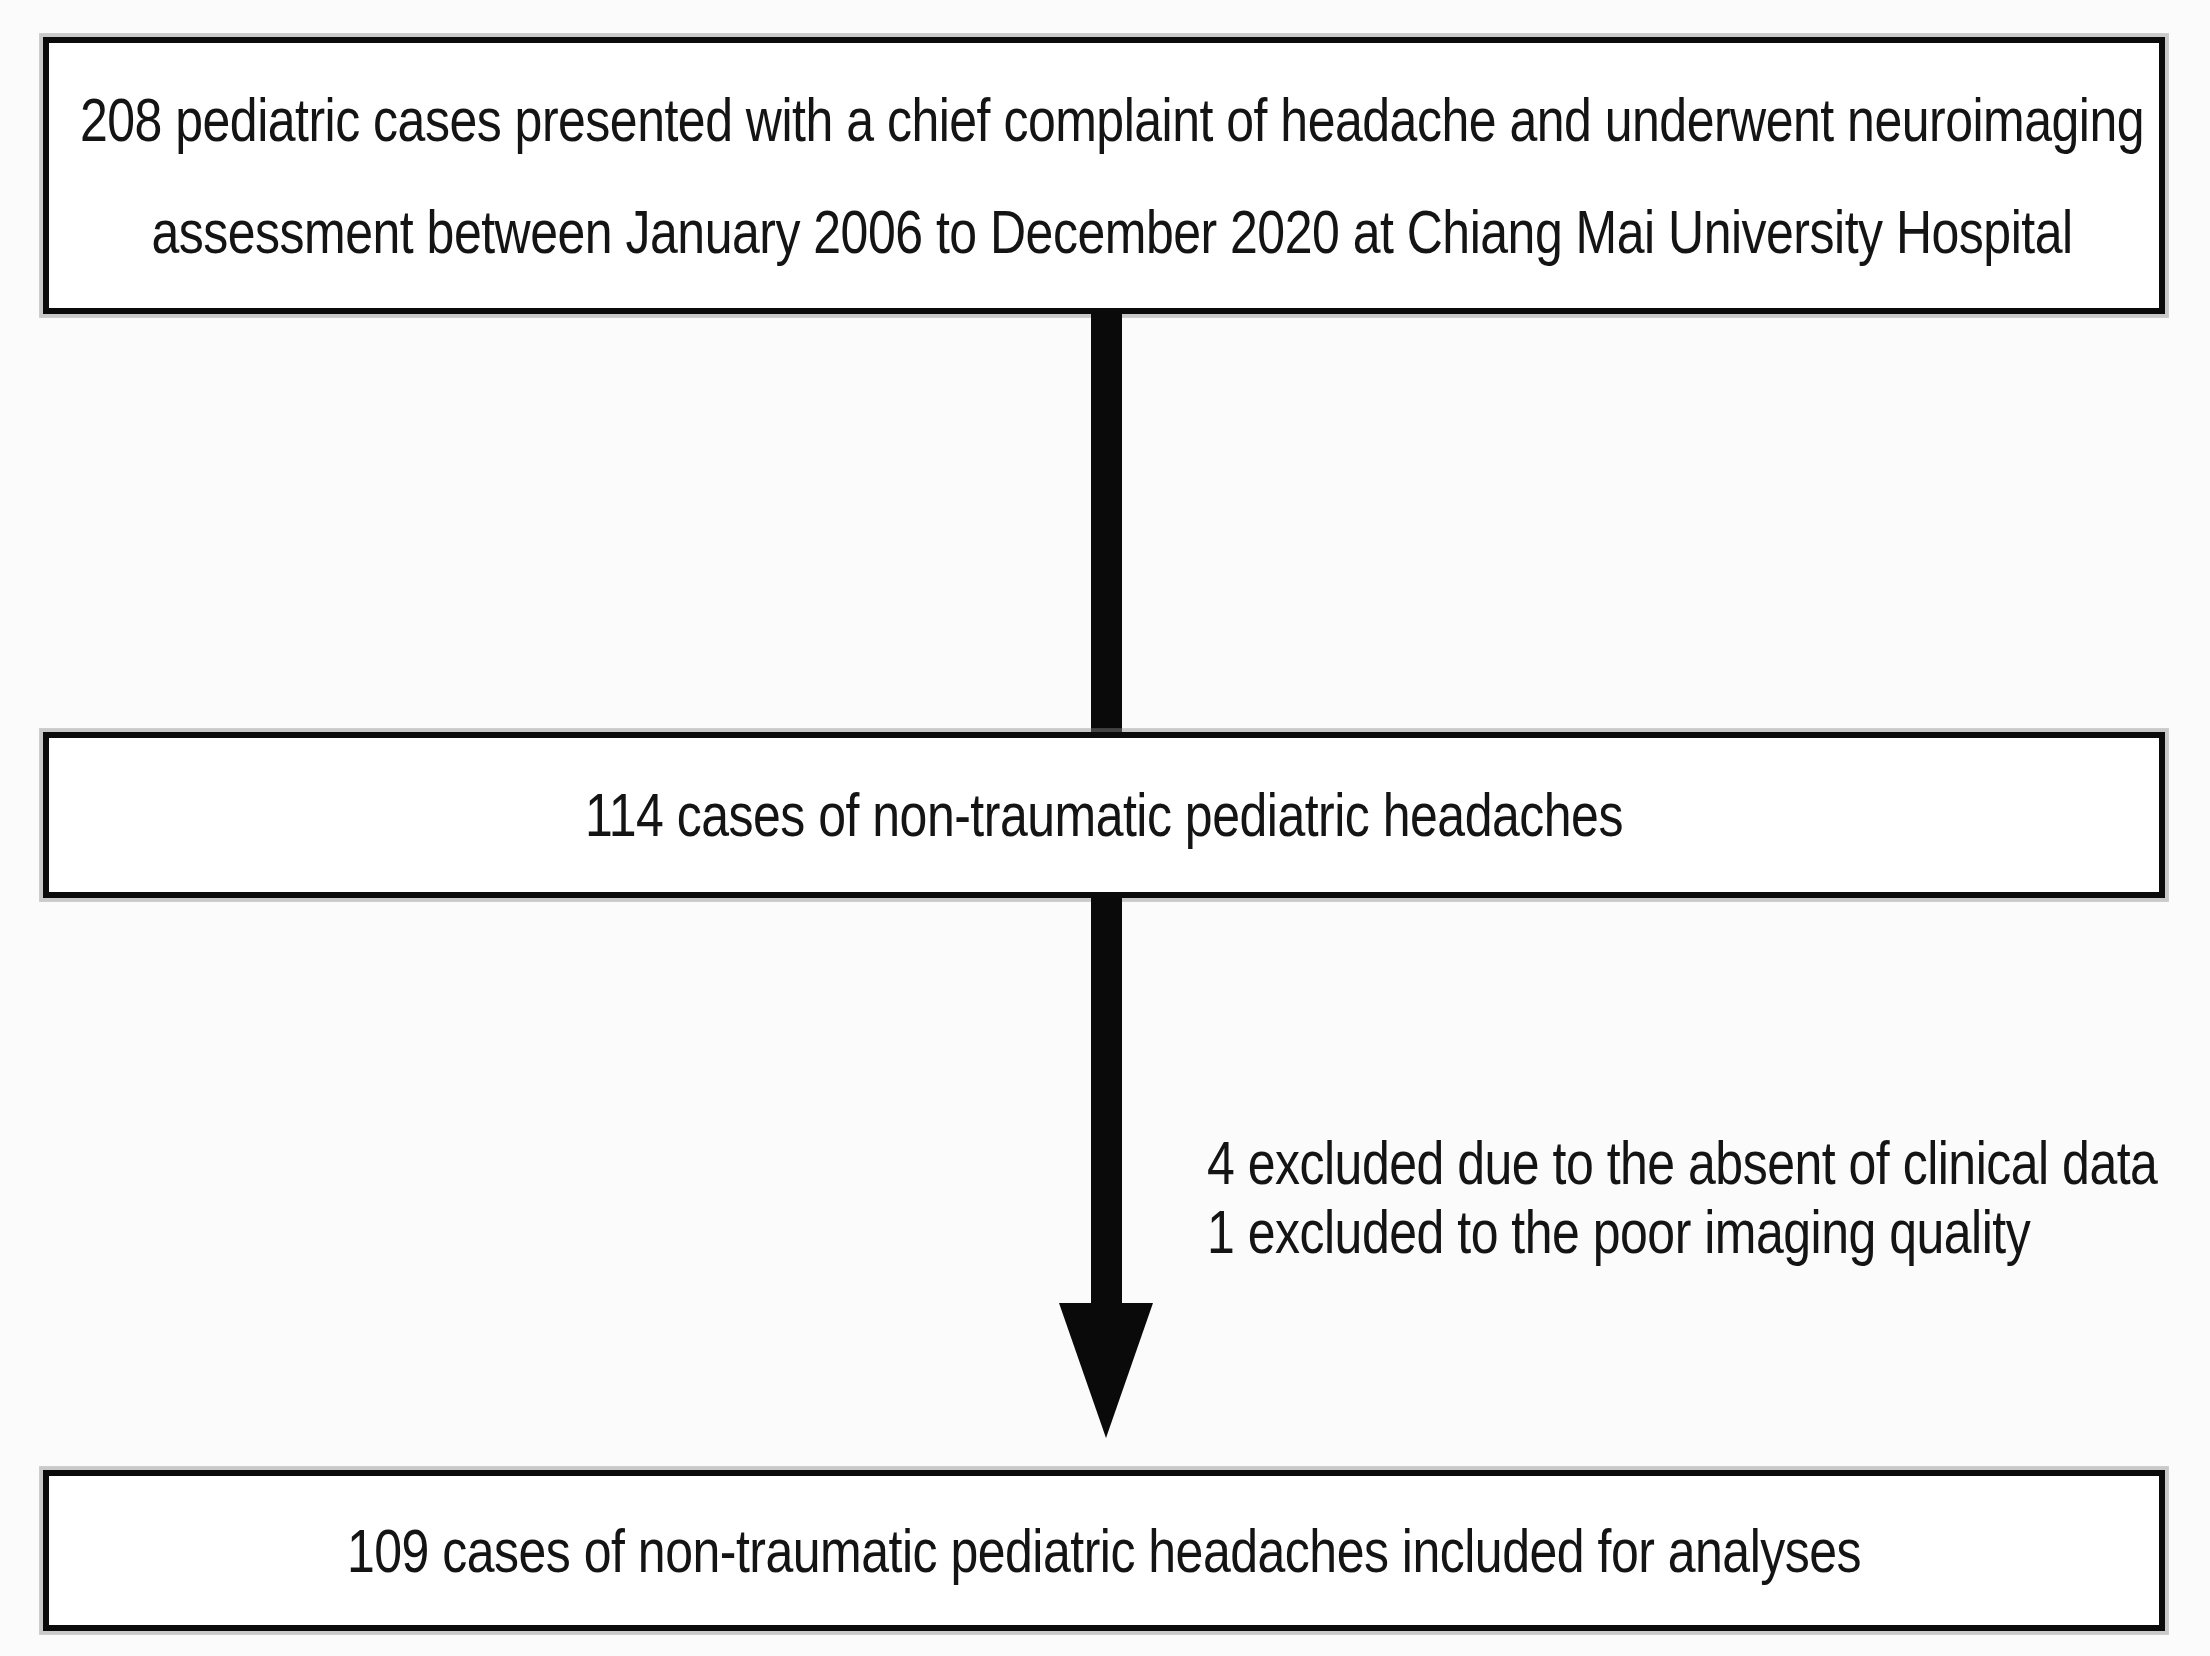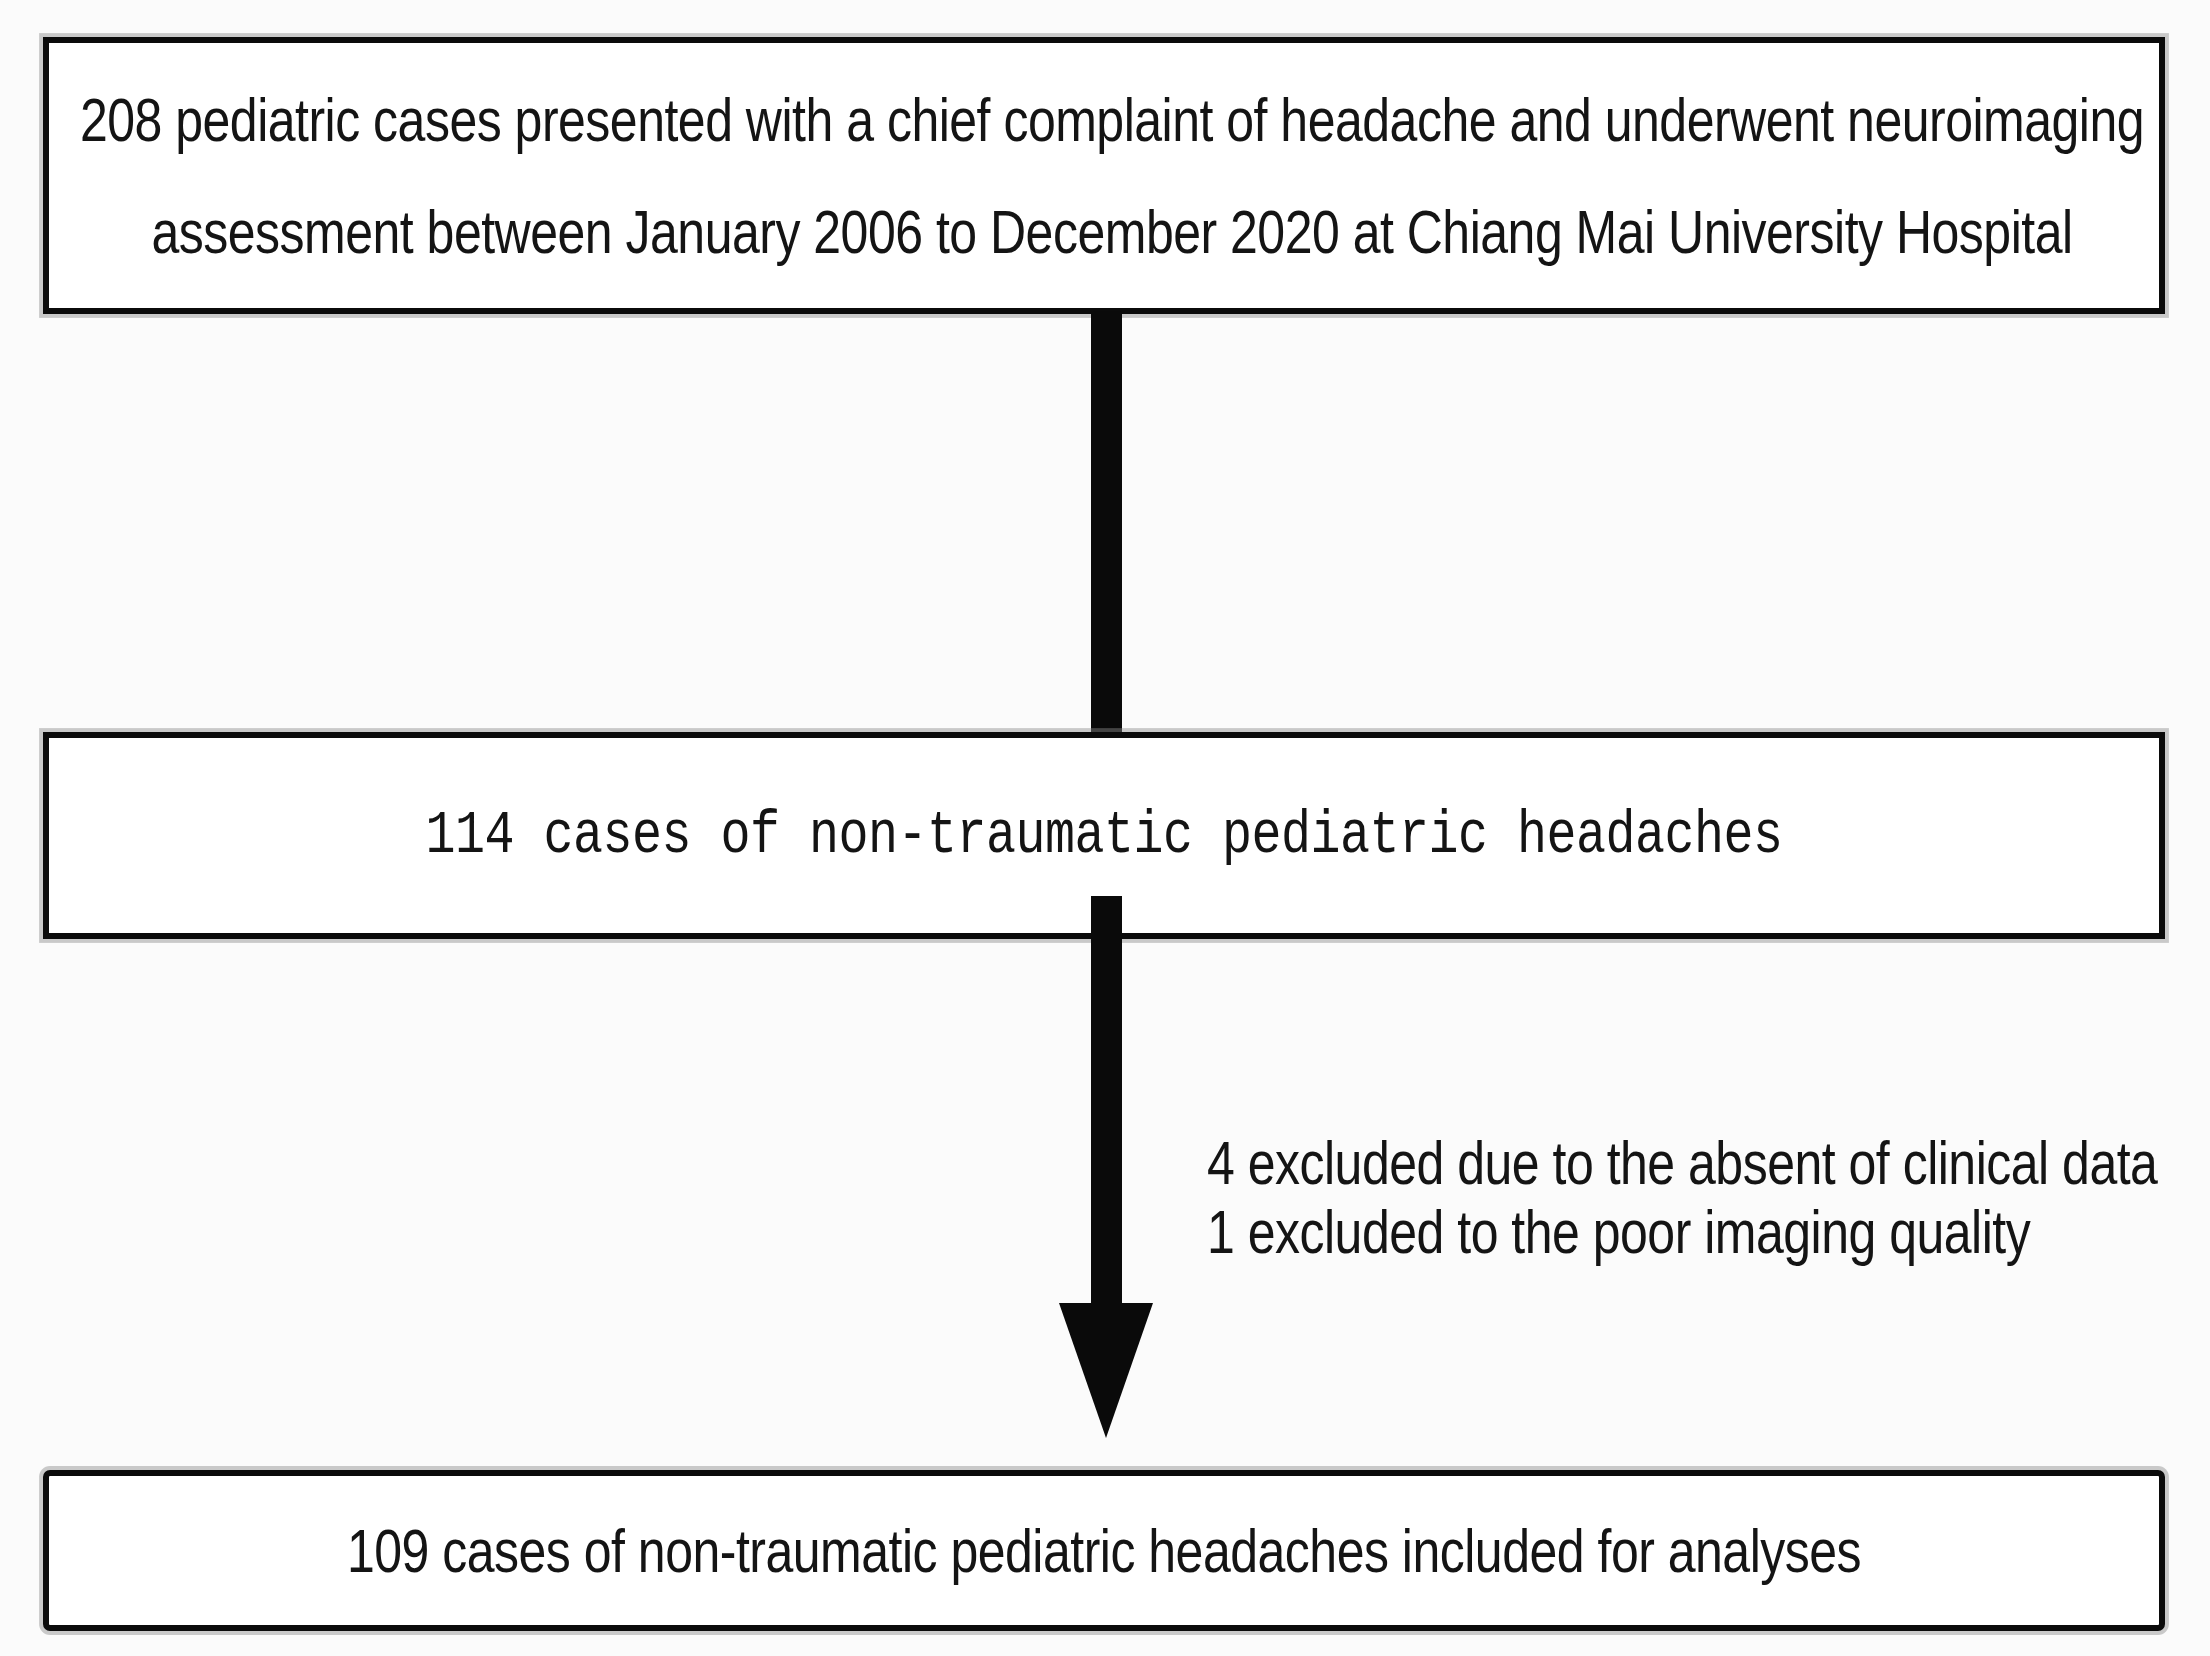--- a/index.html
+++ b/index.html
@@ -34,27 +34,25 @@
     text-align: center;
   }
   .box-initial {
     top: 37px;
     height: 277px;
     gap: 50px;
     padding-left: 16px;
   }
   .box-middle {
     top: 732px;
-    height: 207px;
-    font-family: Liberation Mono, monospace;
+    height: 166px;
   }
   .box-final {
     top: 1470px;
     height: 161px;
-    border-radius: 7px;
   }
   .txt {
     display: inline-block;
     font-size: 50px;
     line-height: 62px;
     letter-spacing: -0.5px;
     white-space: nowrap;
     transform: scaleY(1.22);
     color: #141414;
   }

